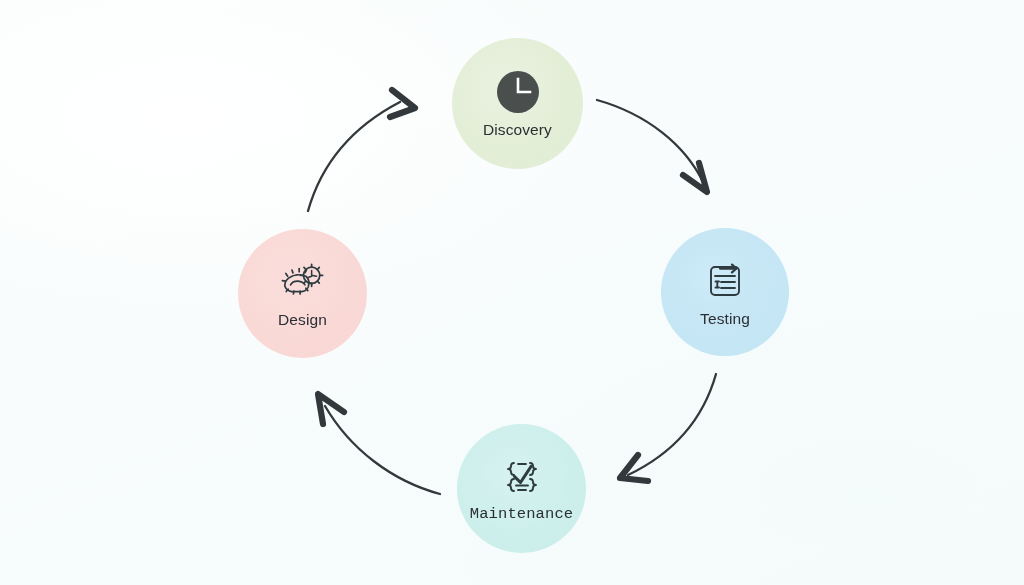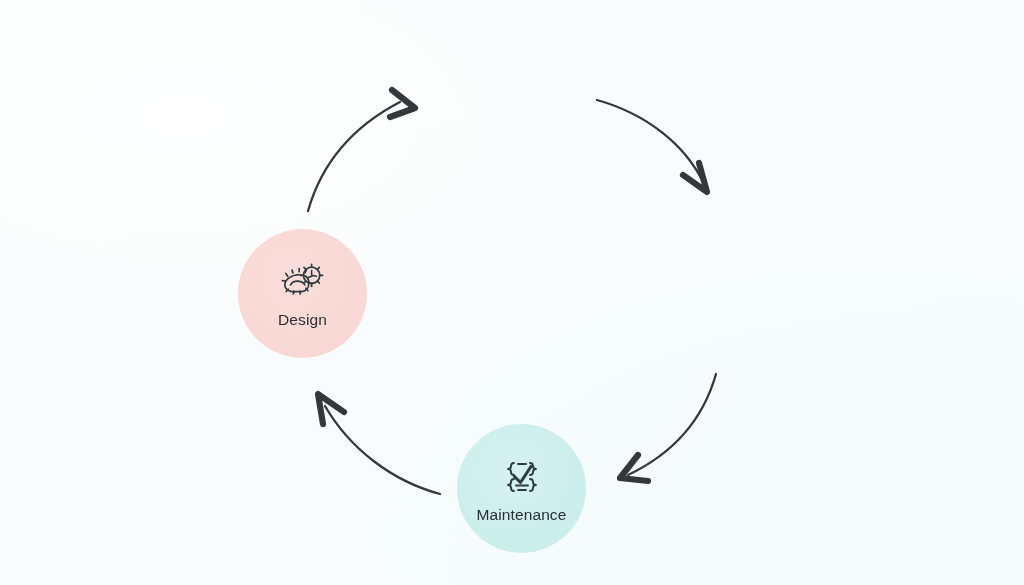--- a/index.html
+++ b/index.html
@@ -60,20 +60,21 @@
   }
   #node-testing {
     left: 661px; top: 228px;
     width: 128px; height: 128px;
     background: radial-gradient(circle at 42% 38%, #cdeaf7 0%, #c5e6f5 55%, #c2e5f4 100%);
   }
   #node-maintenance {
     left: 457px; top: 424px;
     width: 129px; height: 129px;
     background: radial-gradient(circle at 42% 38%, #d6f2ef 0%, #cdefec 55%, #caeeeb 100%);
+    font-family: Liberation Mono, monospace;
   }
   #node-design {
     left: 238px; top: 229px;
     width: 129px; height: 129px;
     background: radial-gradient(circle at 42% 38%, #fadedb 0%, #f9d9d6 55%, #f8d6d3 100%);
     text-align: center;
   }
 </style>
 </head>
 <body>
@@ -96,21 +97,50 @@
       <path d="M 440 494 C 392 481 350 449 325 406" fill="none" stroke="#33383c" stroke-width="2.3" stroke-linecap="round"></path>
       <path d="M 344 412 L 318 394 L 323 424" fill="none" stroke="#33383c" stroke-width="6.2" stroke-linecap="round" stroke-linejoin="round"></path>
     </g>
 
     <g>
       <path d="M 308 211 C 321 165 350 128 400 102" fill="none" stroke="#33383c" stroke-width="2.3" stroke-linecap="round"></path>
       <path d="M 392 90 L 415 108 L 390 117" fill="none" stroke="#33383c" stroke-width="6.2" stroke-linecap="round" stroke-linejoin="round"></path>
     </g>
   </svg>
 
+  <div class="node" id="node-discovery">
+    <span class="node-icon">
+      <svg width="44" height="44" viewBox="0 0 44 44" xmlns="http://www.w3.org/2000/svg">
+        <circle cx="22" cy="22" r="21" fill="#4a4f4e"></circle>
+        <path d="M 22 9 L 22 22 L 34 22" fill="none" stroke="#ffffff" stroke-width="2.6" stroke-linecap="square"></path>
+      </svg>
+    </span>
+    <span class="node-label">Discovery</span>
+  </div>
 
+  <div class="node" id="node-testing">
+    <span class="node-icon">
+      <svg width="44" height="44" viewBox="0 0 44 44" xmlns="http://www.w3.org/2000/svg">
+        <g fill="none" stroke="#2e3b40" stroke-width="1.9" stroke-linecap="round" stroke-linejoin="round">
+          <path d="M 8 12 a 4 4 0 0 1 4 -4 h 20 a 4 4 0 0 1 4 4 v 20 a 4 4 0 0 1 -4 4 h -20 a 4 4 0 0 1 -4 -4 z"></path>
+          <path d="M 12 17 h 20"></path>
+          <path d="M 18 23 h 14"></path>
+          <path d="M 18 29 h 14"></path>
+          <path d="M 12.5 22.5 h 3.5"></path>
+          <path d="M 12.5 28.5 h 3.5"></path>
+          <path d="M 14.3 22.7 L 14.3 28.3"></path>
+        </g>
+        <g fill="none" stroke="#2e3b40" stroke-width="2.3" stroke-linecap="round" stroke-linejoin="round">
+          <path d="M 17 9.5 h 16"></path>
+          <path d="M 29 5.6 L 33.4 9.5 L 29 13.4"></path>
+        </g>
+      </svg>
+    </span>
+    <span class="node-label">Testing</span>
+  </div>
 
   <div class="node" id="node-maintenance">
     <span class="node-icon">
       <svg width="44" height="44" viewBox="0 0 44 44" xmlns="http://www.w3.org/2000/svg">
         <g fill="none" stroke="#2e3b40" stroke-width="1.9" stroke-linecap="round" stroke-linejoin="round">
           <path d="M 14 8 a 3 3 0 0 0 -3 3 a 3 3 0 0 1 -3 3 a 3 3 0 0 1 3 3 a 3 3 0 0 0 3 3"></path>
           <path d="M 30 8 a 3 3 0 0 1 3 3 a 3 3 0 0 0 3 3 a 3 3 0 0 0 -3 3 a 3 3 0 0 1 -3 3"></path>
           <path d="M 14 36 a 3 3 0 0 1 -3 -3 a 3 3 0 0 0 -3 -3 a 3 3 0 0 0 3 -3 a 3 3 0 0 1 3 -3"></path>
           <path d="M 30 36 a 3 3 0 0 0 3 -3 a 3 3 0 0 1 3 -3 a 3 3 0 0 1 -3 -3 a 3 3 0 0 0 -3 -3"></path>
           <path d="M 18 9 h 8"></path>

